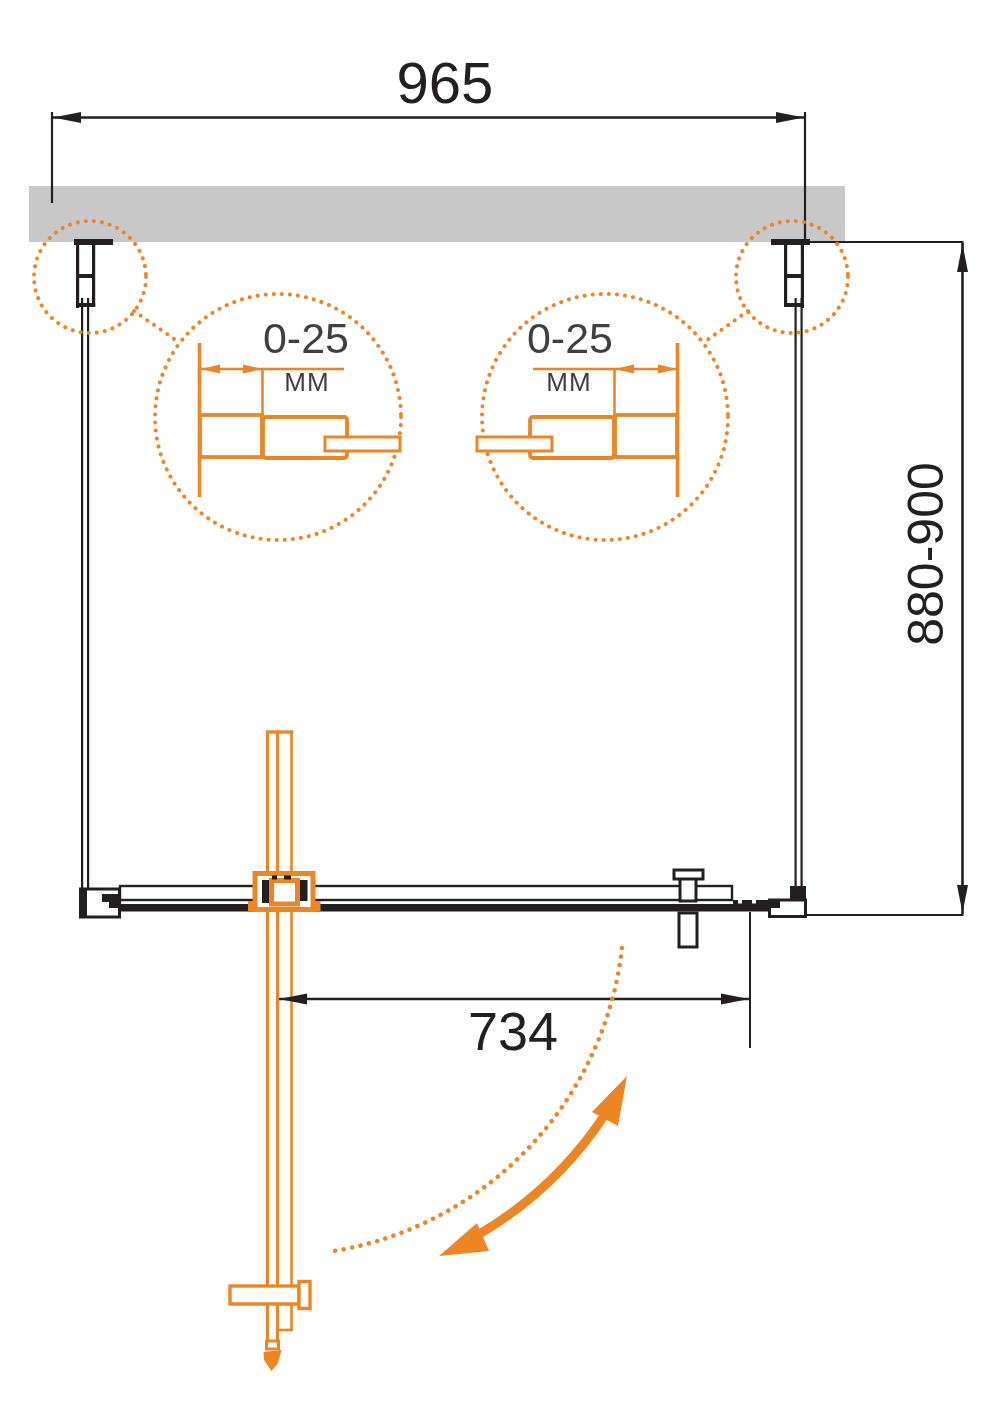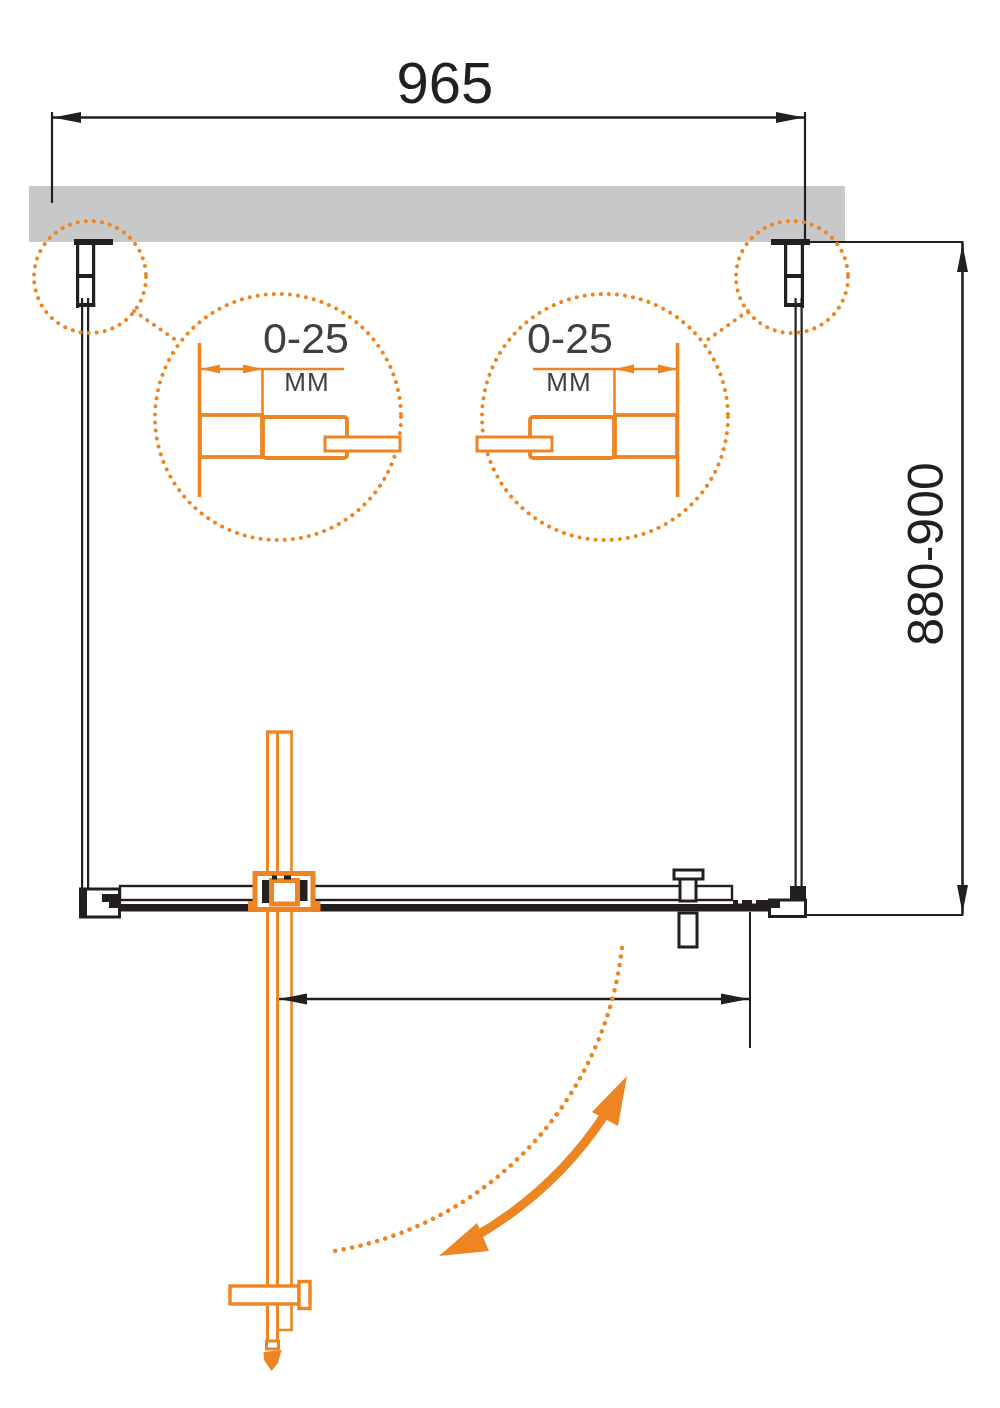--- a/index.html
+++ b/index.html
@@ -177,20 +177,21 @@
       <line x1="614.5" y1="369" x2="614.5" y2="416" stroke-width="2.6"></line>
       <polygon points="615,369 634,364.5 634,373.5" fill="#ee8523" stroke="none"></polygon>
       <polygon points="677,369 658,364.5 658,373.5" fill="#ee8523" stroke="none"></polygon>
     </g>
   </svg>
 
   <div class="label" id="dim-width-label">965</div>
 
   <div class="label" id="dim-height-label">880-900</div>
 
+  <div class="label" id="dim-door-label">734</div>
 
   <div class="label orange" id="callout-left-range">0-25</div>
   <div class="label orange" id="callout-left-unit">MM</div>
 
   <div class="label orange" id="callout-right-range">0-25</div>
   <div class="label orange" id="callout-right-unit">MM</div>
 
 </div>
 
 </body></html>

